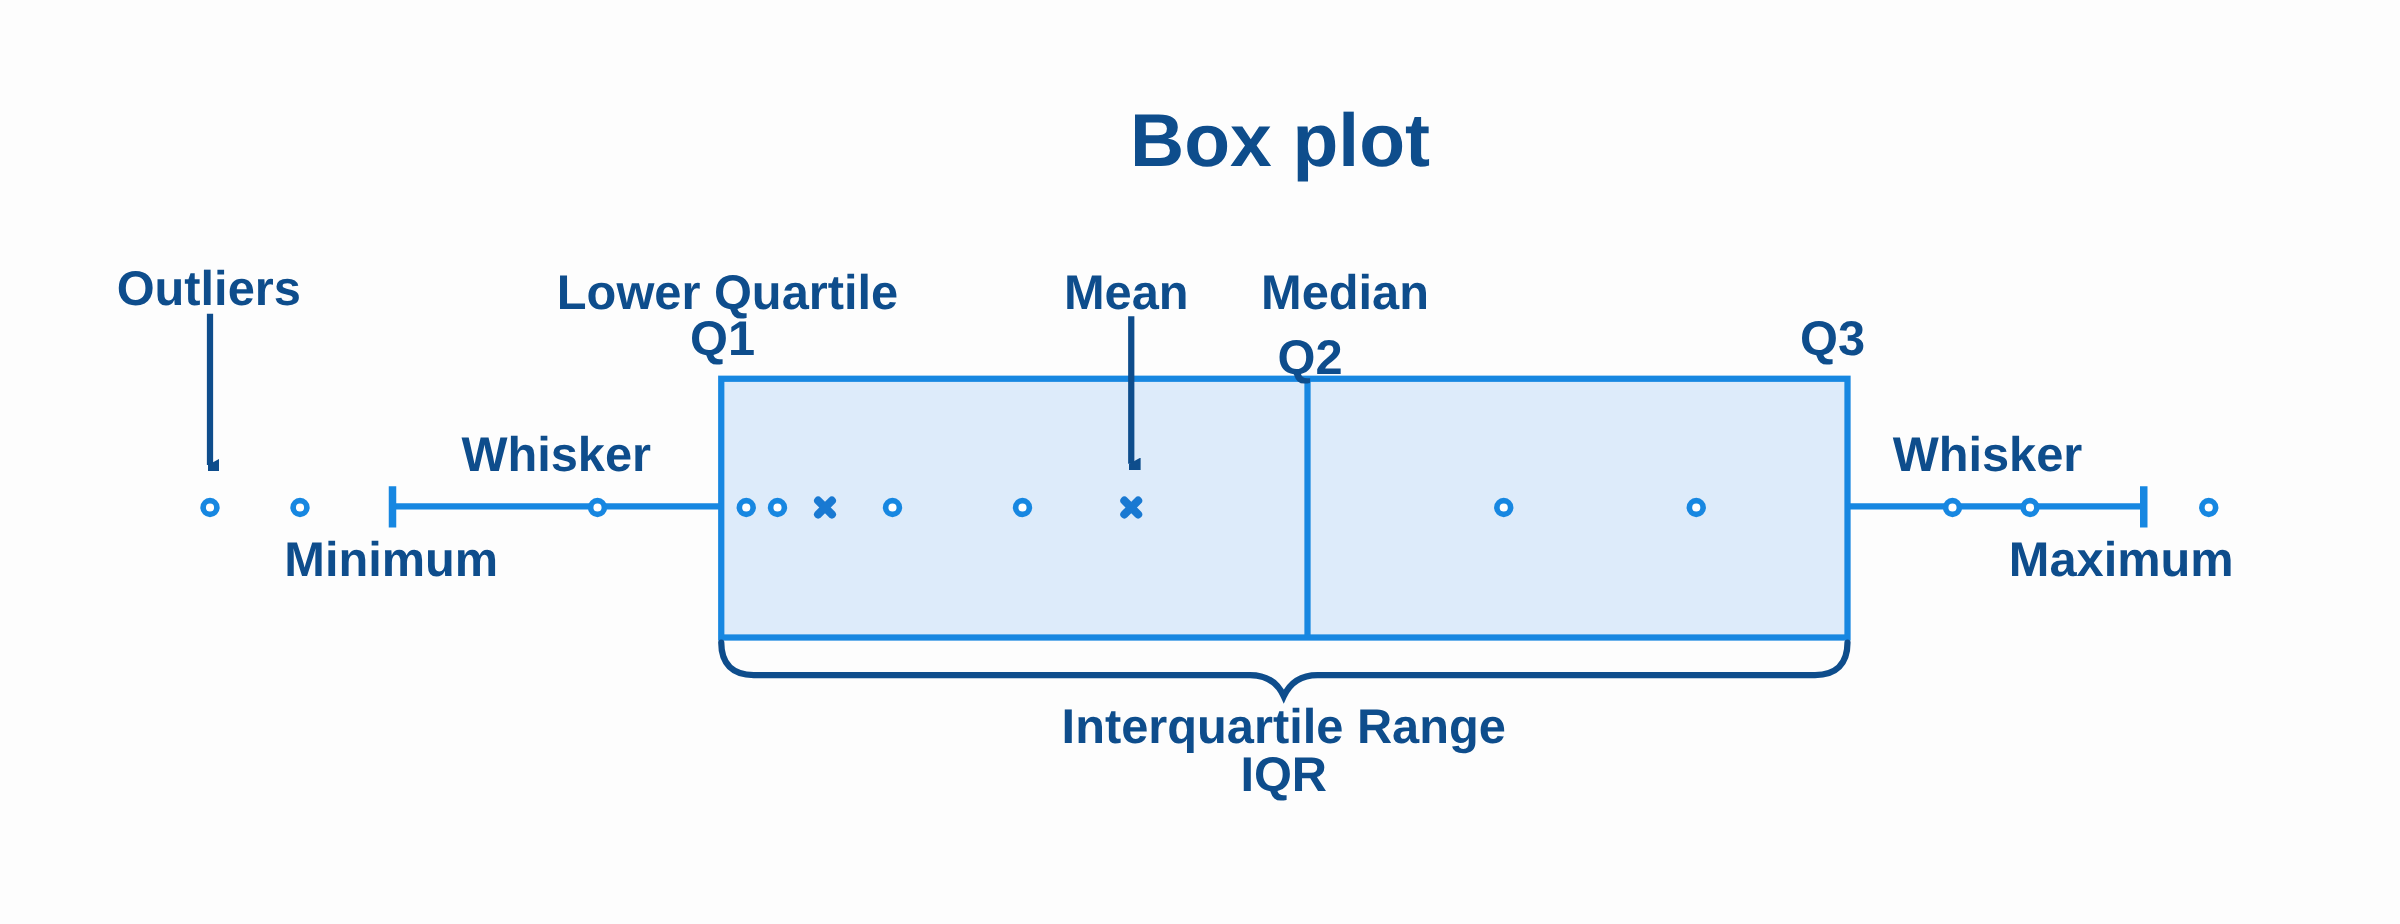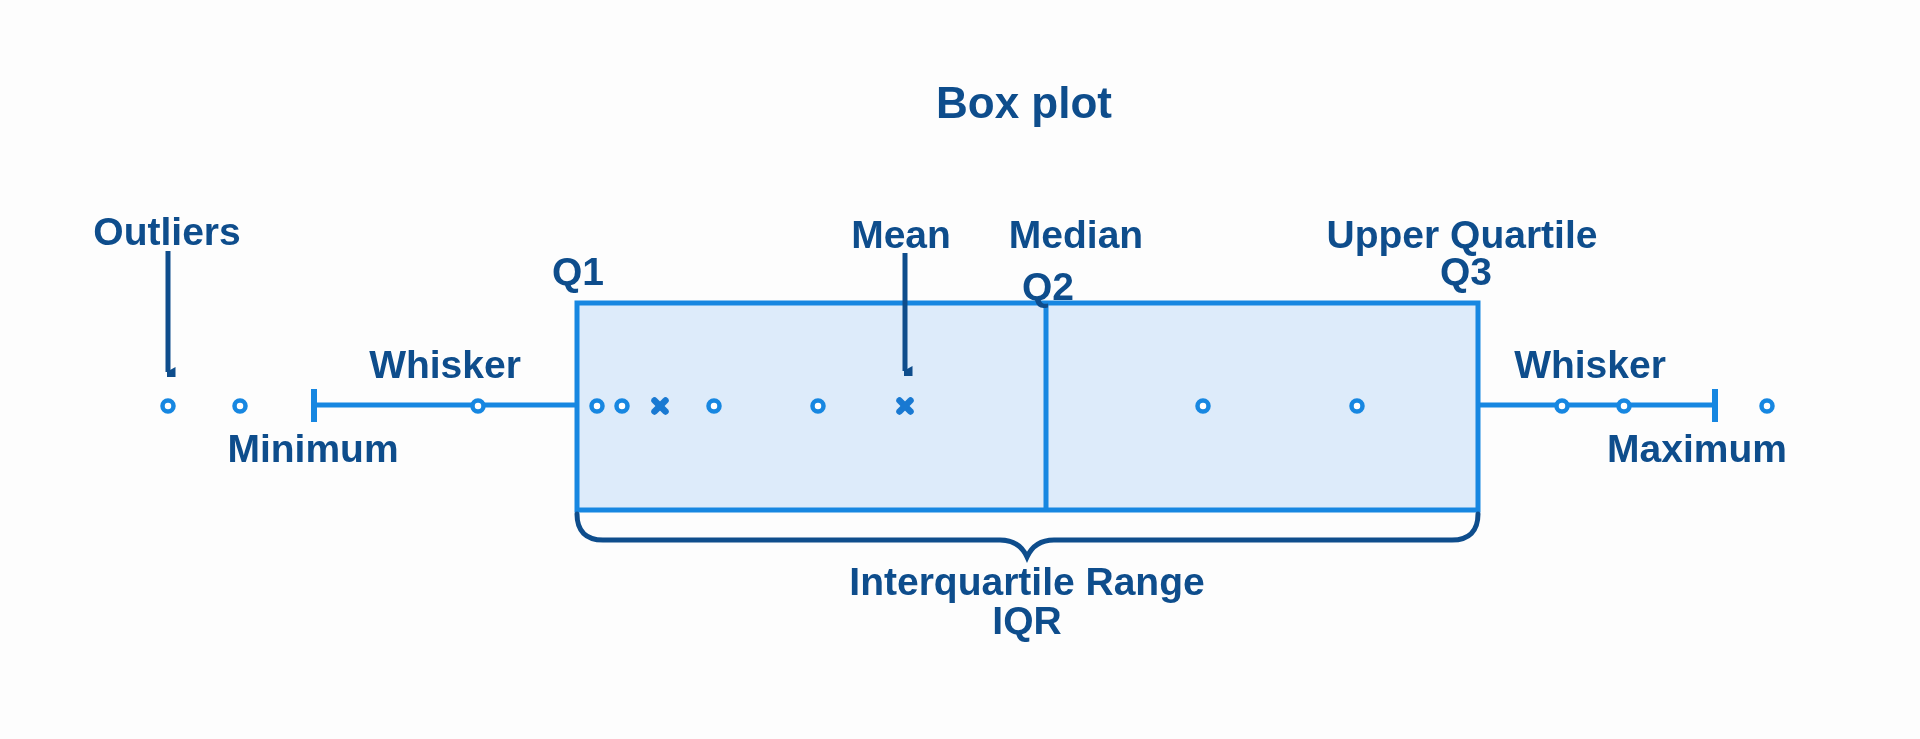--- a/index.html
+++ b/index.html
@@ -8,21 +8,21 @@
     --marker:#1979D2;
     --boxfill:#DDEBFA;
     --bg:#FDFDFD;
   }
   *{margin:0;padding:0;box-sizing:border-box;}
   html,body{width:1920px;height:739px;background:var(--bg);overflow:hidden;}
   body{font-family:"Liberation Sans","DejaVu Sans",sans-serif;}
   .canvas{position:relative;width:1920px;height:739px;background:var(--bg);}
   .title{
     position:absolute;left:1024px;top:78px;transform:translateX(-50%);
-    font-size:44px;font-weight:bold;color:var(--navy);white-space:nowrap;text-align:center;
+    font-size:60px;font-weight:bold;color:var(--navy);white-space:nowrap;text-align:center;
   }
   .lbl{
     position:absolute;transform:translateX(-50%);
     font-size:39px;font-weight:bold;color:var(--navy);
     white-space:nowrap;line-height:36px;text-align:center;
   }
   .lbl-outliers      {left:167px; top:214px;}
   .lbl-lower-quartile{left:582px; top:217px;}
   .lbl-q1            {left:578px; top:254px;}
   .lbl-mean          {left:901px; top:217px;}
@@ -92,25 +92,25 @@
           <line x1="654.5" y1="411.5" x2="665.5" y2="400.5" stroke="var(--marker)" stroke-width="6.5" stroke-linecap="round"></line>
         </g>
         <g>
           <line x1="899.5" y1="400.5" x2="910.5" y2="411.5" stroke="var(--marker)" stroke-width="6.5" stroke-linecap="round"></line>
           <line x1="899.5" y1="411.5" x2="910.5" y2="400.5" stroke="var(--marker)" stroke-width="6.5" stroke-linecap="round"></line>
         </g>
       </g>
   </svg>
 
   <div class="lbl lbl-outliers">Outliers</div>
+  <div class="lbl lbl-lower-quartile">Lower Quartile</div>
   <div class="lbl lbl-q1">Q1</div>
   <div class="lbl lbl-mean">Mean</div>
   <div class="lbl lbl-median">Median</div>
   <div class="lbl lbl-q2">Q2</div>
-  <div class="lbl lbl-upper-quartile">Upper Quartile</div>
   <div class="lbl lbl-q3">Q3</div>
   <div class="lbl lbl-whisker-left">Whisker</div>
   <div class="lbl lbl-whisker-right">Whisker</div>
   <div class="lbl lbl-minimum">Minimum</div>
   <div class="lbl lbl-maximum">Maximum</div>
   <div class="lbl lbl-iqr-full">Interquartile Range</div>
   <div class="lbl lbl-iqr-abbr">IQR</div>
 </div>
 
 </body></html>

